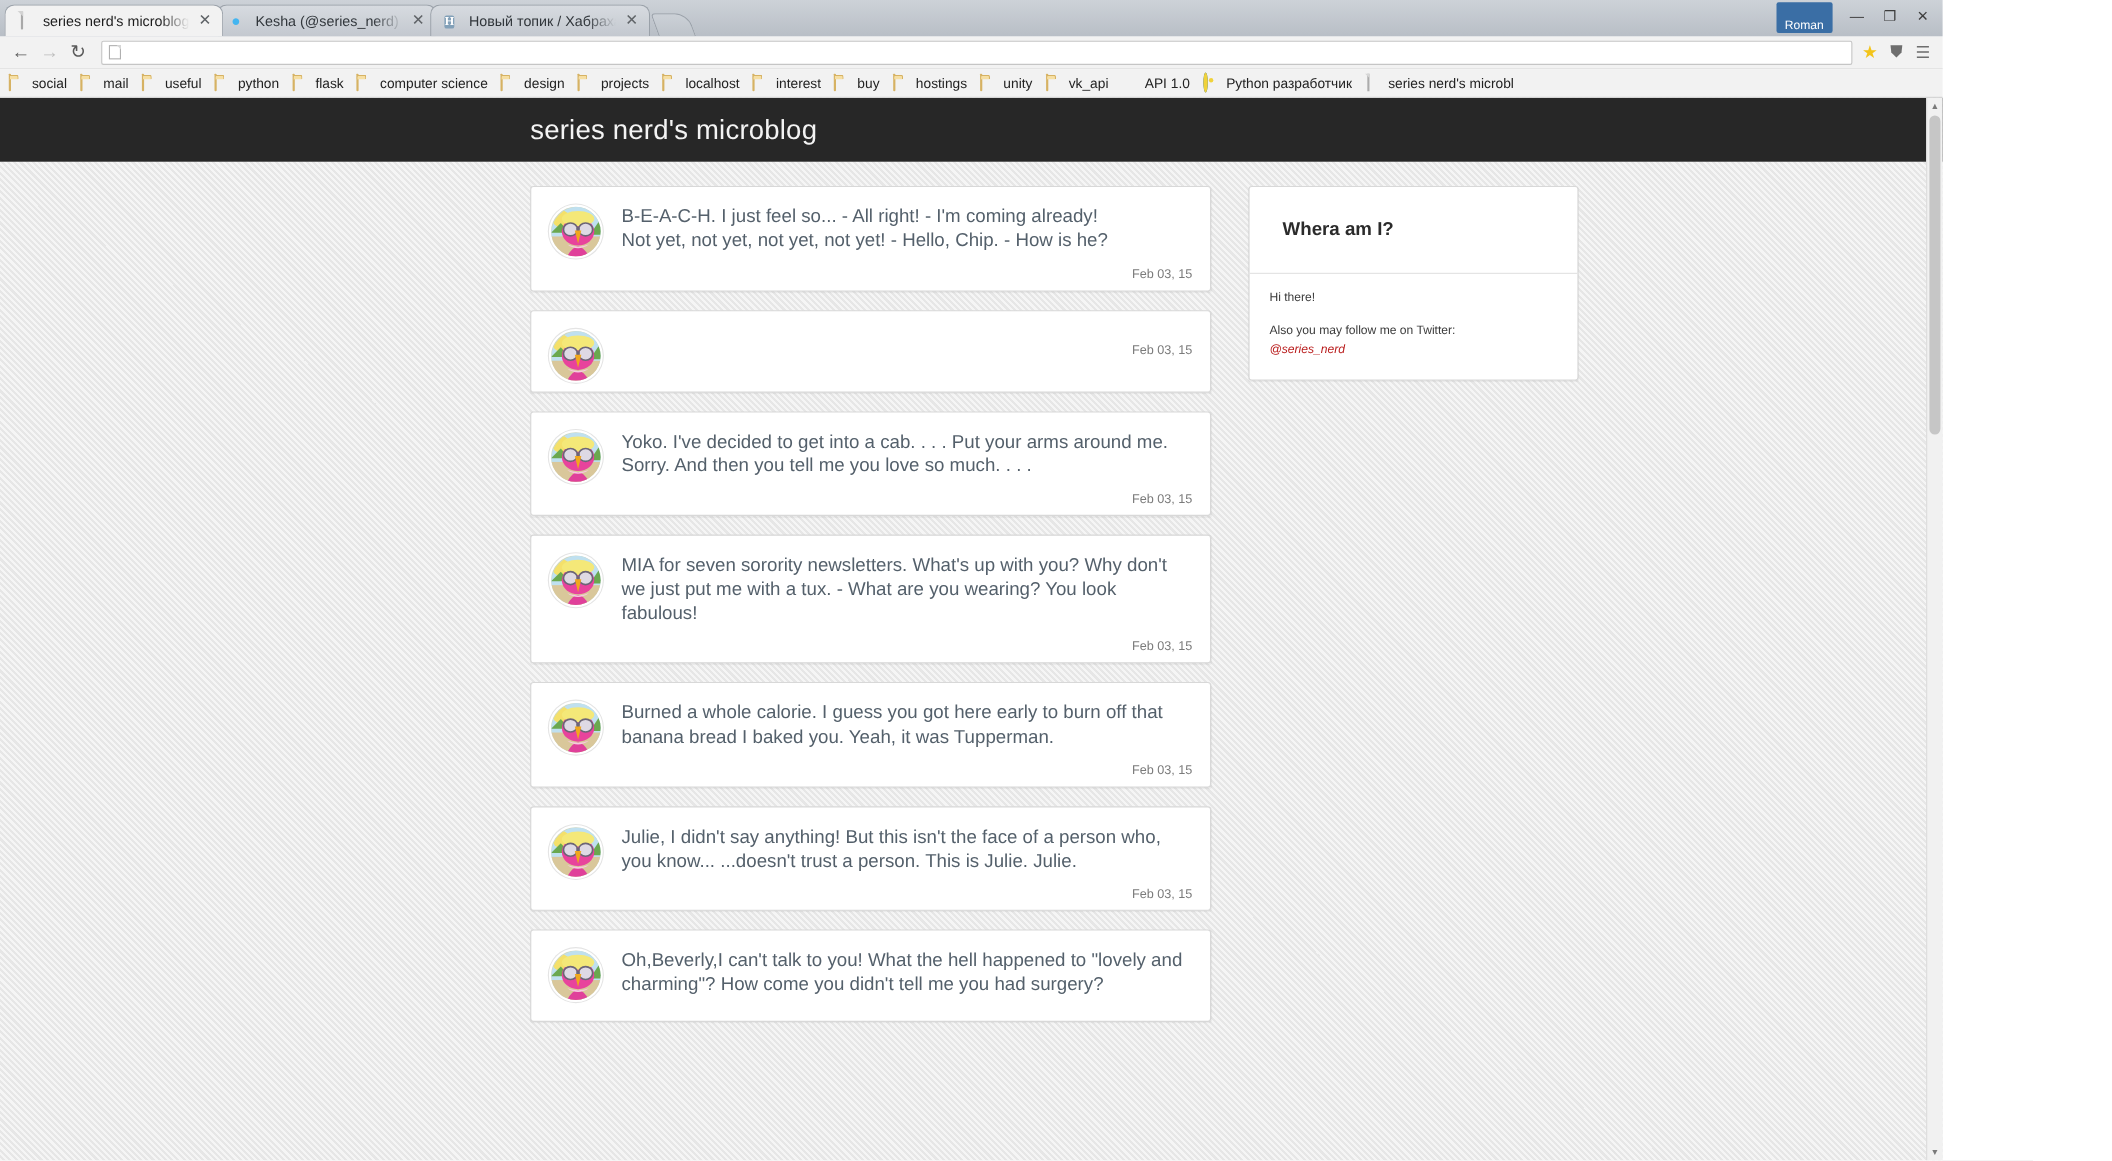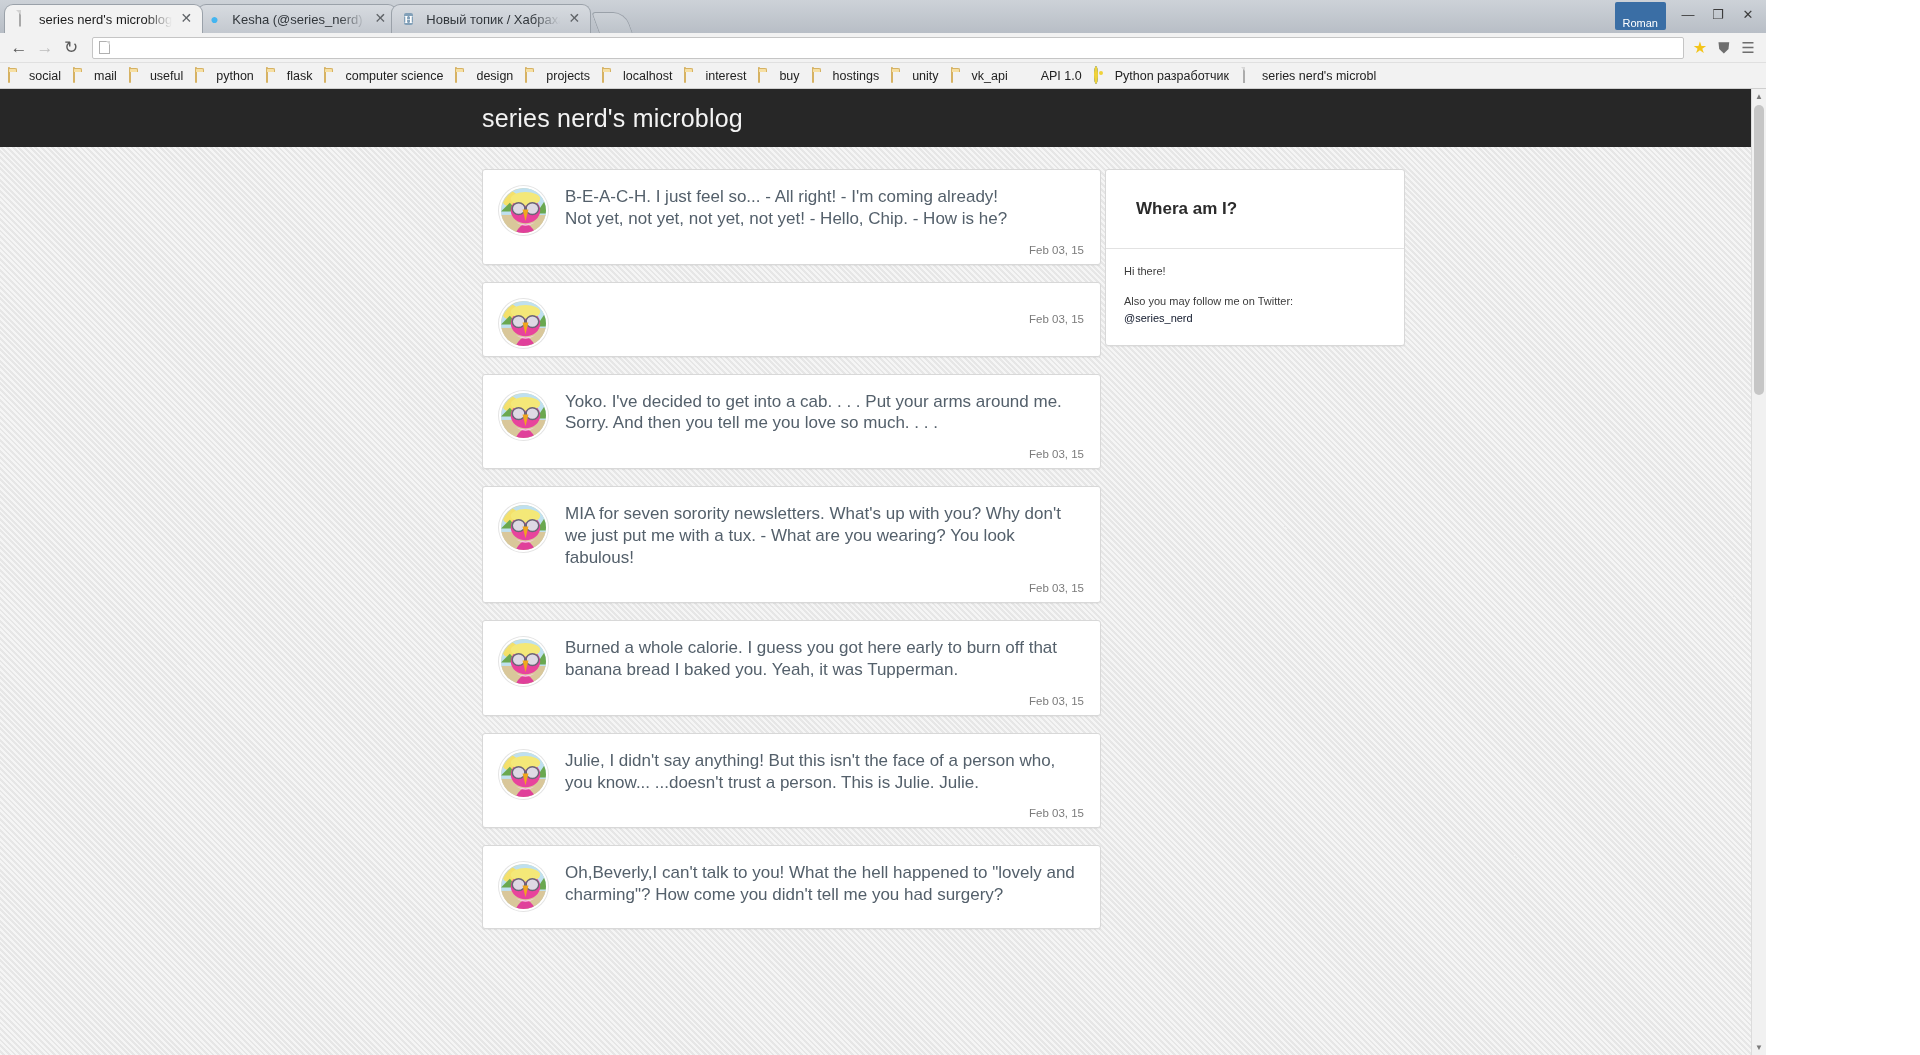--- a/index.html
+++ b/index.html
@@ -197,21 +197,21 @@
   .pagehead h1 {
     margin: 0 0 0 482px;
     font-size: 25px; font-weight: normal; color: #f3f3f3;
     letter-spacing: .2px;
   }
 
   .container {
     display: flex;
     padding: 22px 0 0 0;
     margin-left: 482px;
-    gap: 4px;
+    gap: 34px;
   }
   .feed { width: 619px; flex: none; }
   .side { width: 300px; flex: none; }
 
   .post {
     background: #fff;
     border: 1px solid #d8d8d8;
     border-radius: 3px;
     box-shadow: 0 1px 1px rgba(0,0,0,.05);
     margin-bottom: 17px;
@@ -253,21 +253,21 @@
   }
   .panel-head h3 {
     margin: 12px; font-size: 17px; font-weight: bold; color: #2b2b2b;
   }
   .panel-body { padding: 14px 18px 18px 18px; }
   .panel-body p {
     margin: 0 0 13px 0;
     font-size: 11px; line-height: 1.55; color: #3b3b3b;
   }
   .panel-body p:last-child { margin-bottom: 0; }
-  .panel-body a { color: #0f172a; text-decoration: none; }
+  .panel-body a { color: #b91c1c; text-decoration: none; font-style: italic; }
 
   
   .scrollbar {
     position: absolute; right: 0; top: 0; bottom: 0; width: 15px;
     background: #f1f1f1; border-left: 1px solid #dcdcdc;
   }
   .scrollbar .up, .scrollbar .down {
     height: 15px; display: flex; align-items: center; justify-content: center;
     font-size: 8px; color: #7a7a7a;
   }

